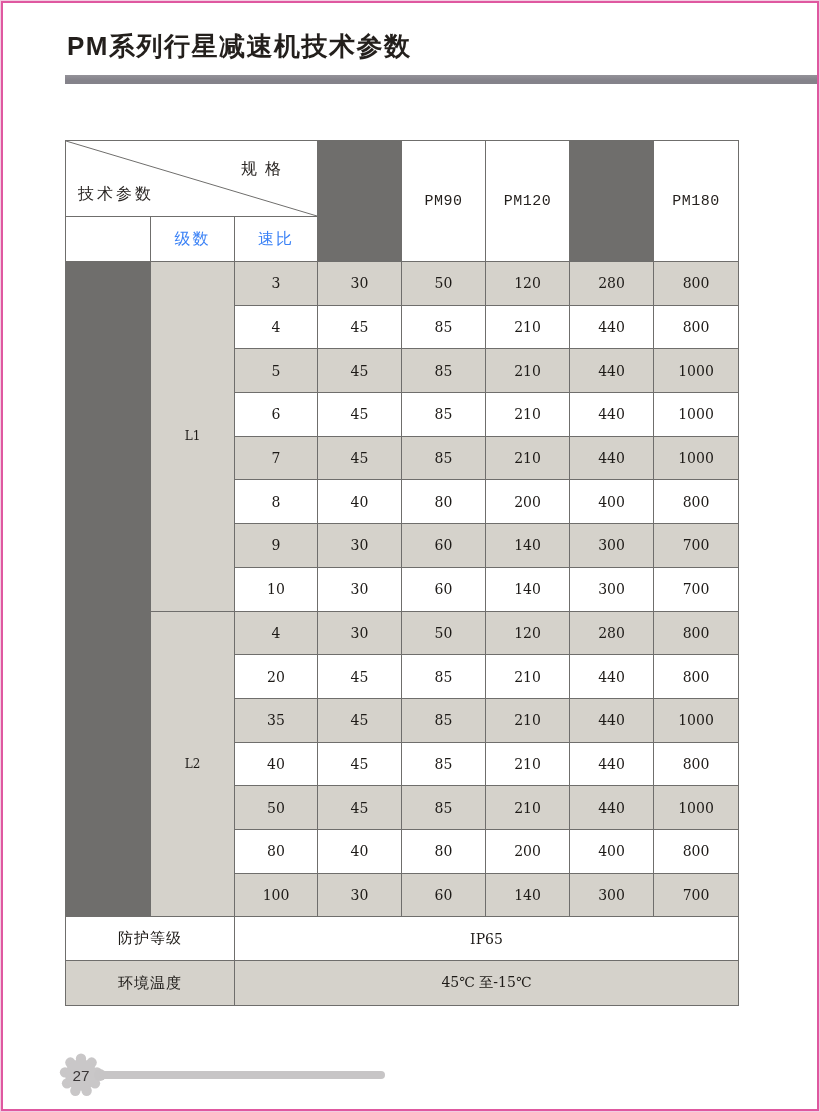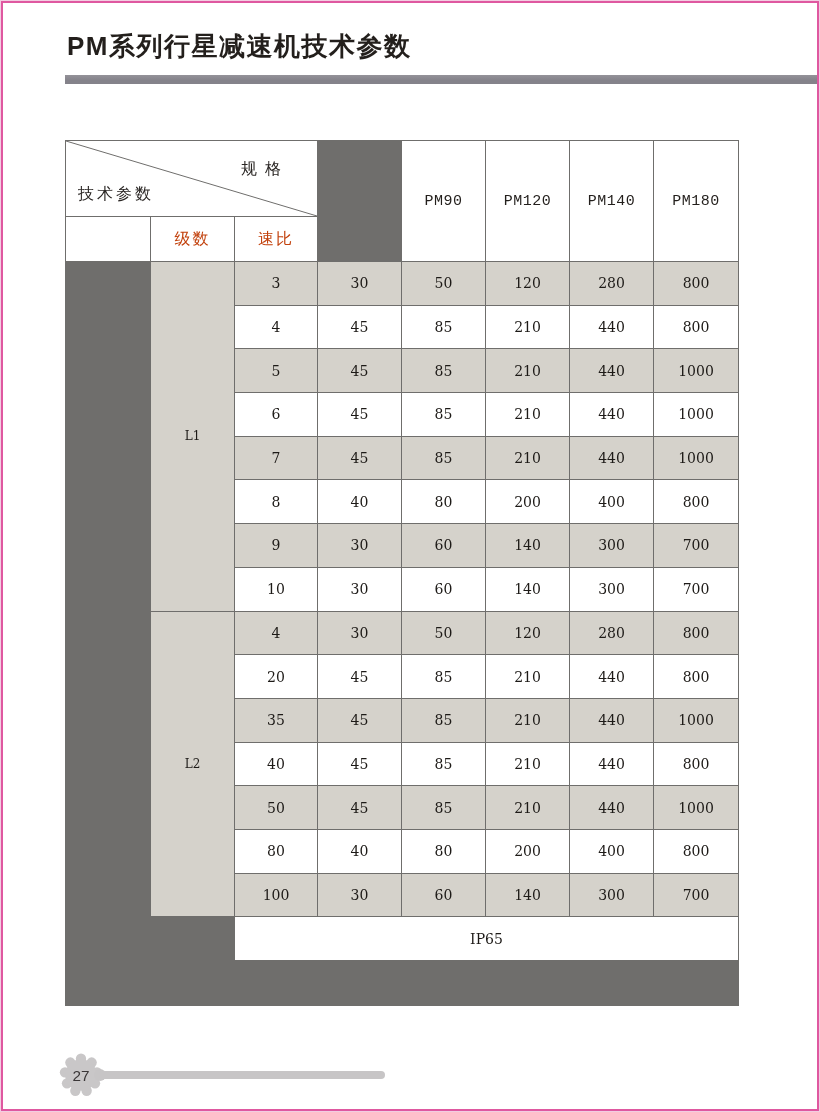--- a/index.html
+++ b/index.html
@@ -50,21 +50,21 @@
     position:absolute;right:28px;top:18px;
     font-size:16px;letter-spacing:8px;color:#2a2624;font-weight:500;
   }
   .corner-param{
     position:absolute;left:12px;bottom:11px;
     font-size:16px;letter-spacing:3px;color:#2a2624;font-weight:500;
   }
   .blank-cell{grid-column:1/2;grid-row:2/3;}
   .stage-hdr{grid-column:2/3;grid-row:2/3;}
   .ratio-hdr{grid-column:3/4;grid-row:2/3;}
-  .hdr-text{font-size:16px;letter-spacing:2px;color:#c2410c;font-weight:500;}
+  .hdr-text{font-size:16px;letter-spacing:2px;color:#3b82f6;font-weight:500;}
   .model-cell{grid-row:1/3;font-size:15px;letter-spacing:.5px;color:#231f1c;}
   .model-1{grid-column:4/5;} .model-2{grid-column:5/6;} .model-3{grid-column:6/7;}
   .model-4{grid-column:7/8;} .model-5{grid-column:8/9;}
   
   .torque-cell{
     grid-column:1/2;grid-row:3/18;
     flex-direction:column;gap:4px;
   }
   .torque-vertical{
     writing-mode:vertical-rl;text-orientation:upright;
@@ -108,30 +108,32 @@
     <div class="cell corner-cell">
       <svg viewBox="0 0 100 100" preserveAspectRatio="none">
         <line x1="0" y1="0" x2="100" y2="100" stroke="#6f6e6c" stroke-width="1" vector-effect="non-scaling-stroke"></line>
       </svg>
       <span class="corner-spec sans">规格</span>
       <span class="corner-param sans">技术参数</span>
     </div>
 
     <div class="cell model-cell model-2 sans">PM90</div>
     <div class="cell model-cell model-3 sans">PM120</div>
-    <div class="cell model-cell model-4 sans">PM140</div>
     <div class="cell model-cell model-5 sans">PM180</div>
 
     <div class="cell blank-cell"></div>
     <div class="cell stage-hdr hdr-text sans">级数</div>
     <div class="cell ratio-hdr hdr-text sans">速比</div>
 
 
+    <div class="cell foot-label-1 foot-label">防护等级</div>
     <div class="cell foot-value-1">IP65</div>
 
+    <div class="cell foot-label-2 foot-label shaded">环境温度</div>
+    <div class="cell foot-value-2 shaded">45℃ 至-15℃</div>
   <div class="cell shaded stage-cell" style="grid-area: 3 / 2 / 11 / 3;">L1</div>
       <div class="cell shaded" style="grid-area: 3 / 3 / 4 / 4;">3</div>
       <div class="cell shaded" style="grid-area: 3 / 4 / 4 / 5;">30</div>
       <div class="cell shaded" style="grid-area: 3 / 5 / 4 / 6;">50</div>
       <div class="cell shaded" style="grid-area: 3 / 6 / 4 / 7;">120</div>
       <div class="cell shaded" style="grid-area: 3 / 7 / 4 / 8;">280</div>
       <div class="cell shaded" style="grid-area: 3 / 8 / 4 / 9;">800</div>
       <div class="cell" style="grid-area: 4 / 3 / 5 / 4;">4</div>
       <div class="cell" style="grid-area: 4 / 4 / 5 / 5;">45</div>
       <div class="cell" style="grid-area: 4 / 5 / 5 / 6;">85</div>

